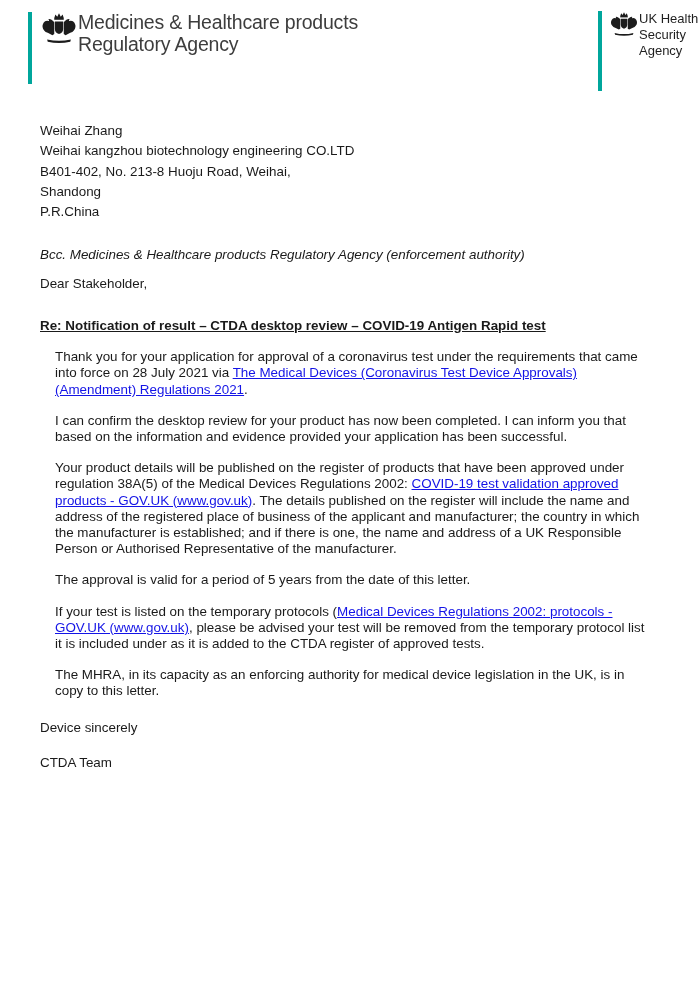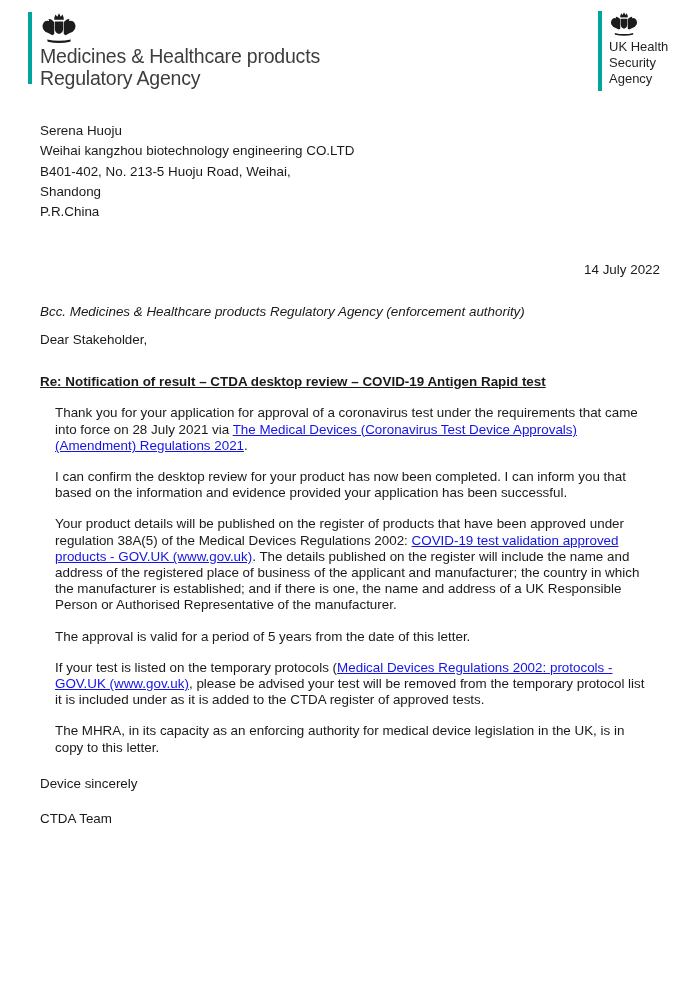--- a/index.html
+++ b/index.html
@@ -13,21 +13,21 @@
     overflow:hidden;
   }
 
   
   .logo { position:absolute; display:flex; align-items:stretch; }
   .logo-mhra { left:28px; top:12px; }
   .logo-ukhsa { left:598px; top:11px; }
   .teal-bar { width:4px; background:#00a69c; }
   .logo-mhra .teal-bar { height:72px; margin-right:8px; }
   .logo-ukhsa .teal-bar { height:80px; margin-right:7px; }
-  .logo-inner { display:flex; flex-direction:column; }
+  .logo-inner { display:flex; flex-direction:row; }
   .crest { display:block; margin-bottom:3px; }
   .mhra-text { font-size:19.5px; line-height:21.5px; color:#3d3d3d; letter-spacing:-0.2px; white-space:nowrap; }
   .ukhsa-text { font-size:13px; line-height:15.8px; color:#1f1f1f; white-space:nowrap; }
 
   
   .letter {
     position:absolute; left:40px; top:121px; width:622px;
     font-size:13.4px; line-height:16.2px;
   }
   .address div { line-height:20.3px; }
@@ -87,28 +87,27 @@
         <div>UK Health</div>
         <div>Security</div>
         <div>Agency</div>
       </div>
     </div>
   </div>
 
   <div class="letter">
 
     <div class="address">
-      <div>Serena Huoju</div>
+      <div>Weihai Zhang</div>
       <div>Weihai kangzhou biotechnology engineering CO.LTD</div>
-      <div>B401-402, No. 213-5 Huoju Road, Weihai,</div>
+      <div>B401-402, No. 213-8 Huoju Road, Weihai,</div>
       <div>Shandong</div>
       <div>P.R.China</div>
     </div>
 
-    <div class="date-line">14 July 2022</div>
 
     <div class="bcc-line">Bcc. Medicines &amp; Healthcare products Regulatory Agency (enforcement authority)</div>
 
     <div class="salutation">Dear Stakeholder,</div>
 
     <div class="subject">Re: Notification of result – CTDA desktop review – COVID-19 Antigen Rapid test</div>
 
     <p class="body-par mt-a"><span>Thank you for your application for approval of a coronavirus test under the requirements that came into force on 28 July 2021 via </span><a class="doc-link" href="#" style="color: rgb(20, 20, 230);">The Medical Devices (Coronavirus Test Device Approvals) (Amendment) Regulations 2021</a><span>.</span></p>
 
     <p class="body-par mt-b">I can confirm the desktop review for your product has now been completed. I can inform you that based on the information and evidence provided your application has been successful.</p>

